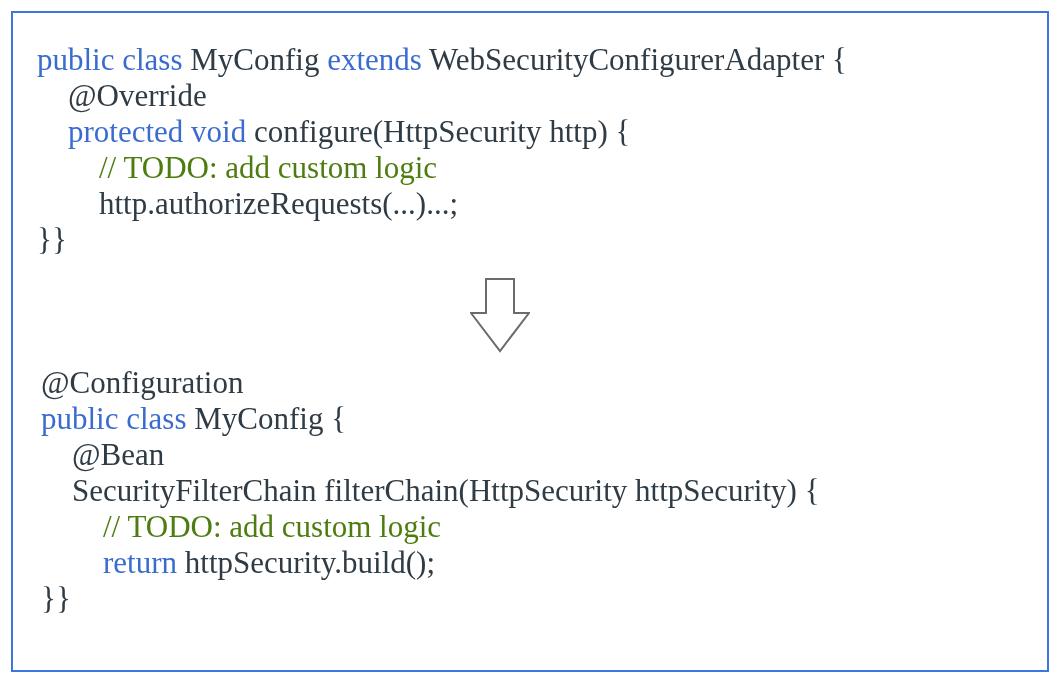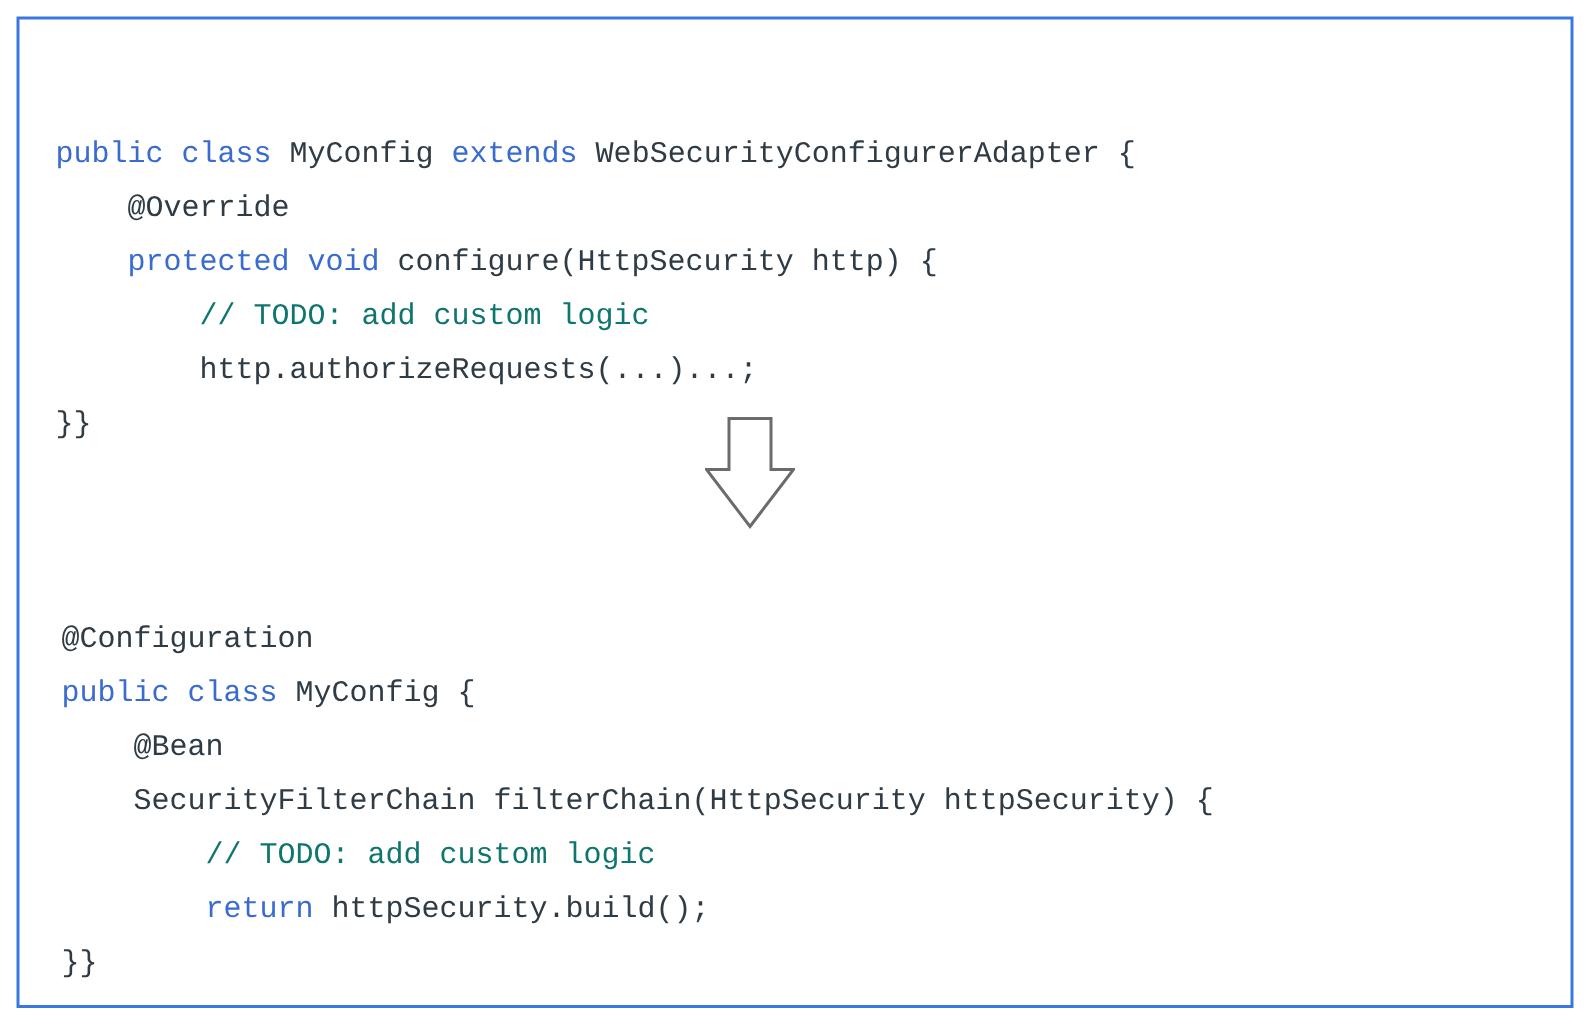--- a/index.html
+++ b/index.html
@@ -6,30 +6,29 @@
     body { width: 1058px; height: 682px; position: relative; overflow: hidden; }
     .frame {
       position: absolute; left: 11px; top: 11px;
       width: 1034px; height: 657px;
       border: 2px solid #3a78e0;
       box-sizing: content-box;
       background: #ffffff;
     }
     .code {
       position: absolute;
-      font-family: Liberation Mono, monospace;
-      font-size: 20px;
+      font-family: Liberation Serif, serif;
+      font-size: 31px;
       line-height: 36px;
       color: #2f3b45;
       white-space: pre;
-      margin-top: 44px;
     }
     .line { height: 36px; }
     .kw { color: #3a6ccf; }
-    .cm { color: #0f766e; }
+    .cm { color: #4d7c0f; }
     .arrow { position: absolute; left: 470px; top: 278px; width: 60px; height: 75px; }
   </style>
 </head>
 <body>
 
 <div class="frame"></div>
 
 <div class="code" id="code-before" style="left:37px; top:42px;"><div class="line"><span class="kw">public class</span><span class="tx"> MyConfig </span><span class="kw">extends</span><span class="tx"> WebSecurityConfigurerAdapter {</span></div><div class="line">    <span class="tx">@Override</span></div><div class="line">    <span class="kw">protected void</span><span class="tx"> configure(HttpSecurity http) {</span></div><div class="line">        <span class="cm">// TODO: add custom logic</span></div><div class="line">        <span class="tx">http.authorizeRequests(...)...;</span></div><div class="line"><span class="tx">}}</span></div></div>
 
 <svg class="arrow" viewBox="0 0 60 75">

